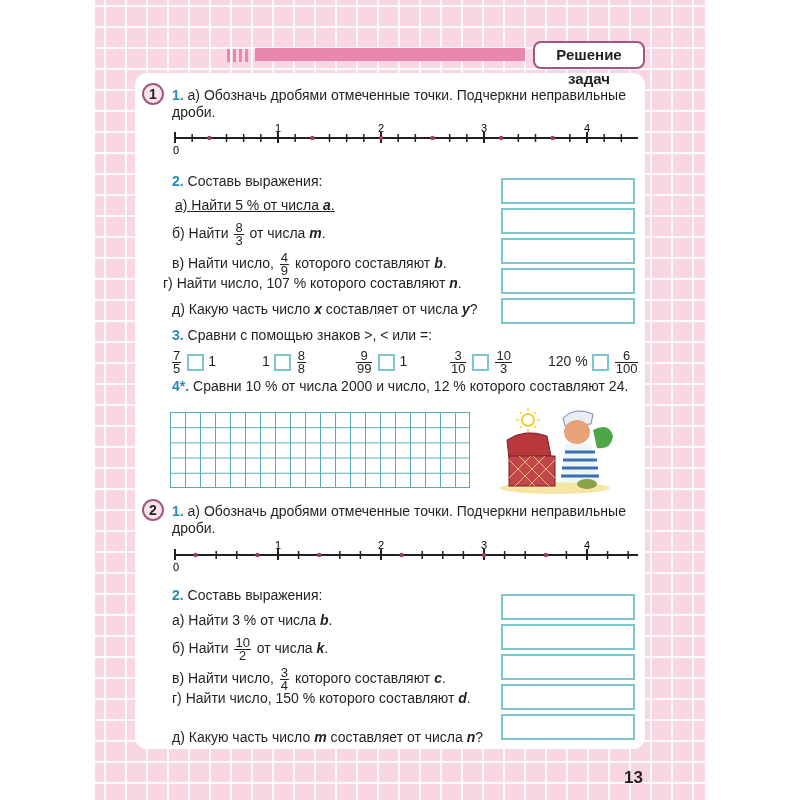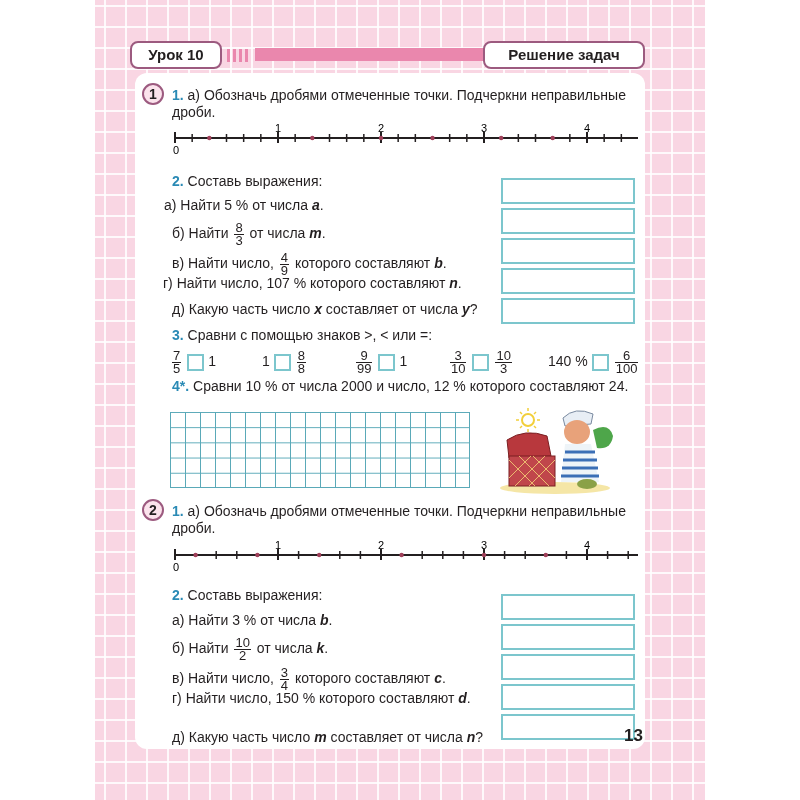--- a/index.html
+++ b/index.html
@@ -22,21 +22,21 @@
   .lesson-pill {
     position: absolute; left: 0; top: -4px; width: 92px; height: 28px;
     background: #fff; border: 2px solid #9c5a7f; border-radius: 8px;
     font-weight: bold; font-size: 15px; line-height: 24px; text-align: center;
     z-index: 2;
   }
   .stripes { position: absolute; left: 97px; top: 3px; height: 13px; width: 30px; }
   .stripes span { display: inline-block; width: 3px; height: 13px; background: #ea87ad; margin-right: 3px; }
   .band { position: absolute; left: 125px; top: 3px; width: 270px; height: 13px; background: #ea87ad; }
   .topic-pill {
-    position: absolute; right: 0; top: -4px; width: 162px; height: 28px;
+    position: absolute; right: 0; top: -4px; width: 112px; height: 28px;
     background: #fff; border: 2px solid #9c5a7f; border-radius: 8px;
     font-weight: bold; font-size: 15px; line-height: 24px; text-align: center;
     z-index: 2;
   }
 
   .card {
     position: absolute; left: 135px; top: 73px; width: 510px; height: 676px;
     background: #fff; border-radius: 12px;
   }
 
@@ -71,29 +71,28 @@
     position: absolute; left: 170px; top: 412px; width: 300px; height: 76px;
     background-image:
       linear-gradient(to right, #5aa9b8 1px, transparent 1px),
       linear-gradient(to bottom, #5aa9b8 1px, transparent 1px);
     background-size: 15px 15.2px;
     border-right: 1px solid #5aa9b8; border-bottom: 1px solid #5aa9b8;
   }
 
   .illustration { position: absolute; left: 495px; top: 400px; width: 130px; height: 95px; }
 
-  .page-number { position: absolute; left: 624px; top: 726px; font-weight: bold; font-size: 17px; }
+  .page-number { position: absolute; left: 624px; top: 768px; font-weight: bold; font-size: 17px; }
 </style>
 </head>
 <body>
 
 <div class="page"></div>
 
 <div class="header-bar">
-  <div class="lesson-pill">Урок 10</div>
   <div class="stripes"><span></span><span></span><span></span><span></span></div>
   <div class="band"></div>
   <div class="topic-pill">Решение задач</div>
 </div>
 
 <div class="card"></div>
 
 <div class="section-num" style="left:142px; top:83px;">1</div>
 
 <div class="txt" style="left:172px; top:86px;">
@@ -143,21 +142,21 @@
     <text x="311" y="14" font-size="11" font-family="Liberation Sans, sans-serif">3</text>
     <text x="414" y="14" font-size="11" font-family="Liberation Sans, sans-serif">4</text>
   </svg>
 </div>
 
 <div class="txt" style="left:172px; top:172px;">
   <span class="blue">2.</span>
   <span>Составь выражения:</span>
 </div>
 
-<div class="txt" style="left:164px; top:196px;">
+<div class="txt" style="left:175px; top:196px;text-decoration:underline;">
   <span>а) Найти 5 % от числа </span><span class="bi">a</span><span>.</span>
 </div>
 <div class="txt" style="left:172px; top:222px;">
   <span>б) Найти </span><span class="frac"><span class="num">8</span><span class="den">3</span></span><span> от числа </span><span class="bi">m</span><span>.</span>
 </div>
 <div class="txt" style="left:172px; top:252px;">
   <span>в) Найти число, </span><span class="frac"><span class="num">4</span><span class="den">9</span></span><span> которого составляют </span><span class="bi">b</span><span>.</span>
 </div>
 <div class="txt" style="left:163px; top:274px;">
   <span>г) Найти число, 107 % которого составляют </span><span class="bi">n</span><span>.</span>
@@ -183,21 +182,21 @@
 <div class="txt" style="left:262px; top:350px;">
   <span>1</span><span class="cmp-box"></span><span class="frac"><span class="num">8</span><span class="den">8</span></span>
 </div>
 <div class="txt" style="left:354px; top:350px;">
   <span class="frac"><span class="num">9</span><span class="den">99</span></span><span class="cmp-box"></span><span>1</span>
 </div>
 <div class="txt" style="left:448px; top:350px;">
   <span class="frac"><span class="num">3</span><span class="den">10</span></span><span class="cmp-box"></span><span class="frac"><span class="num">10</span><span class="den">3</span></span>
 </div>
 <div class="txt" style="left:548px; top:350px;">
-  <span>140 %</span><span class="cmp-box"></span><span class="frac"><span class="num">6</span><span class="den">100</span></span>
+  <span>120 %</span><span class="cmp-box"></span><span class="frac"><span class="num">6</span><span class="den">100</span></span>
 </div>
 
 <div class="txt" style="left:172px; top:377px;">
   <span class="blue">4*.</span>
   <span>Сравни 10 % от числа 2000 и число, 12 % которого составляют 24.</span>
 </div>
 
 <div class="grid-area"></div>
 
 <div class="illustration">

